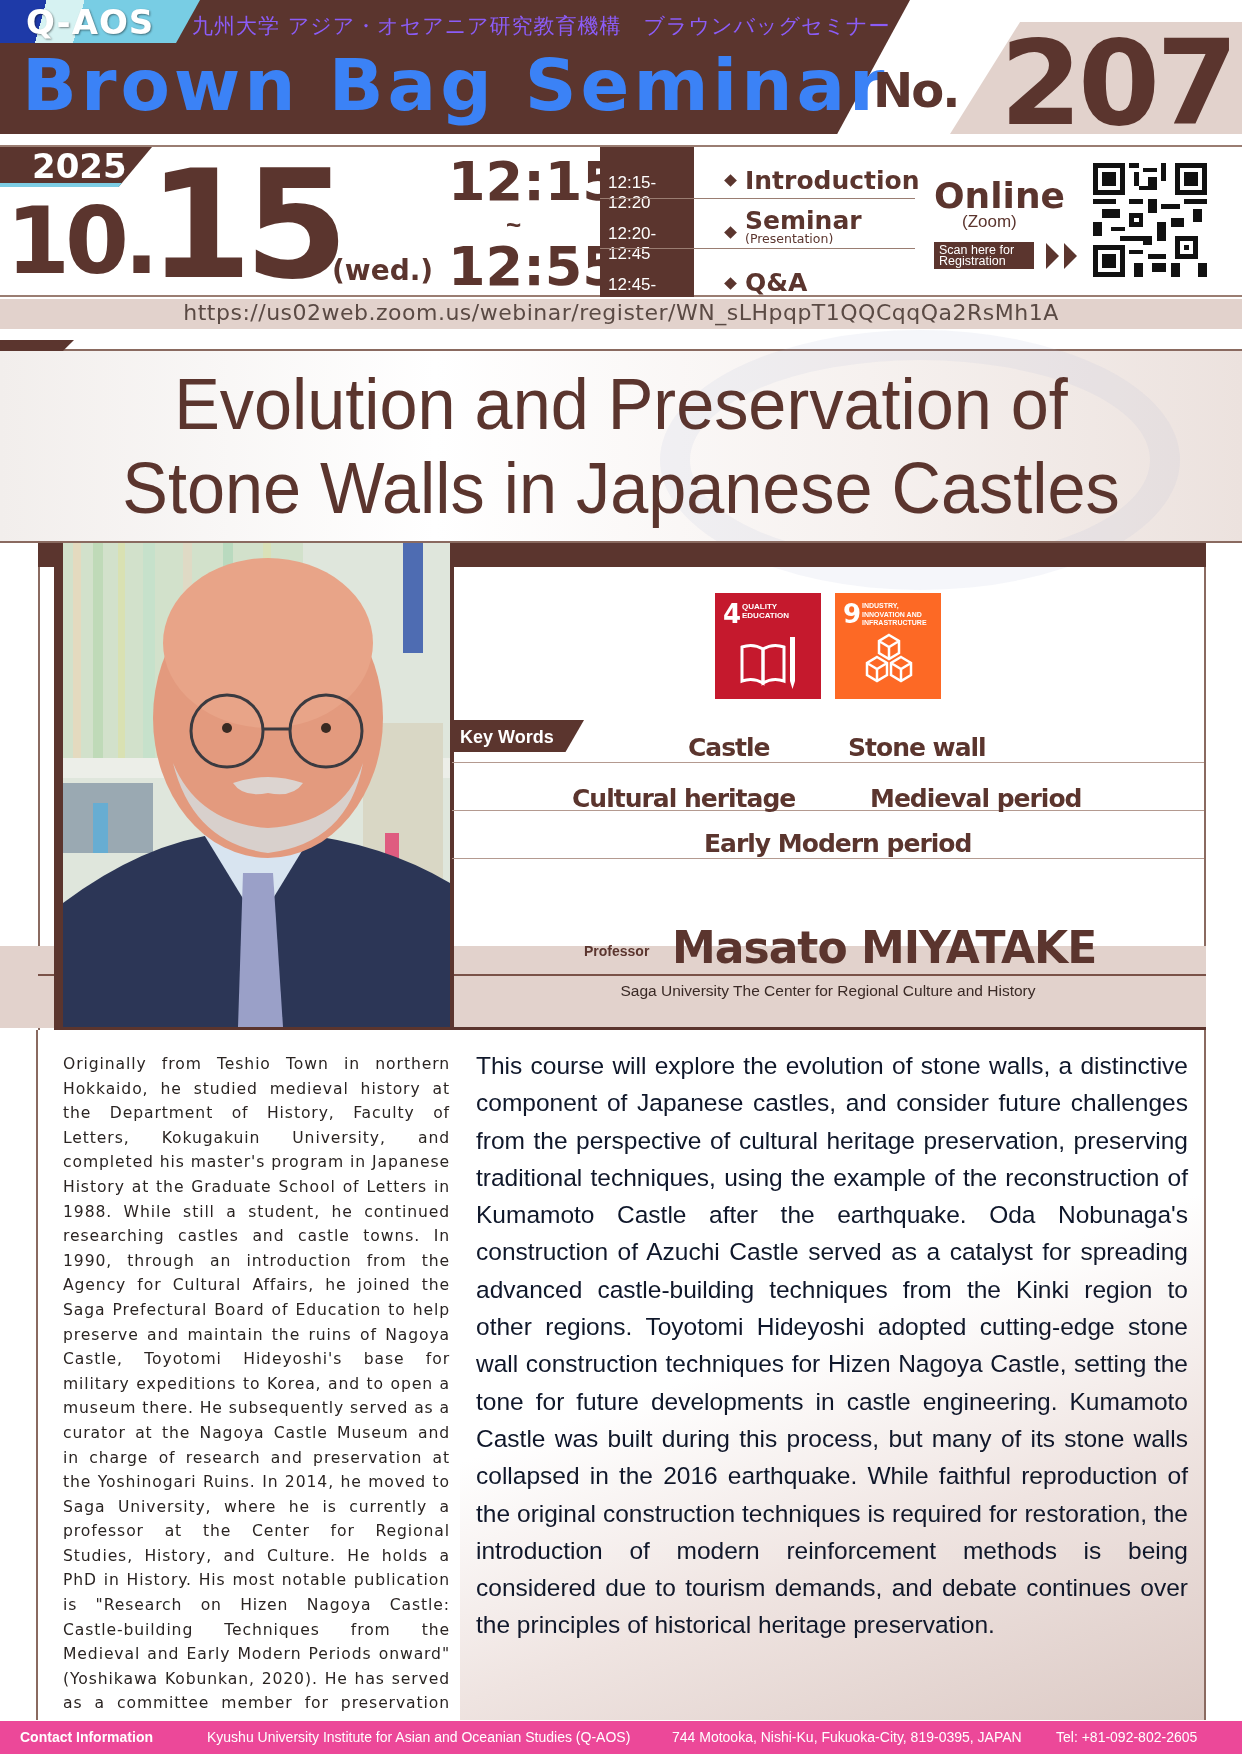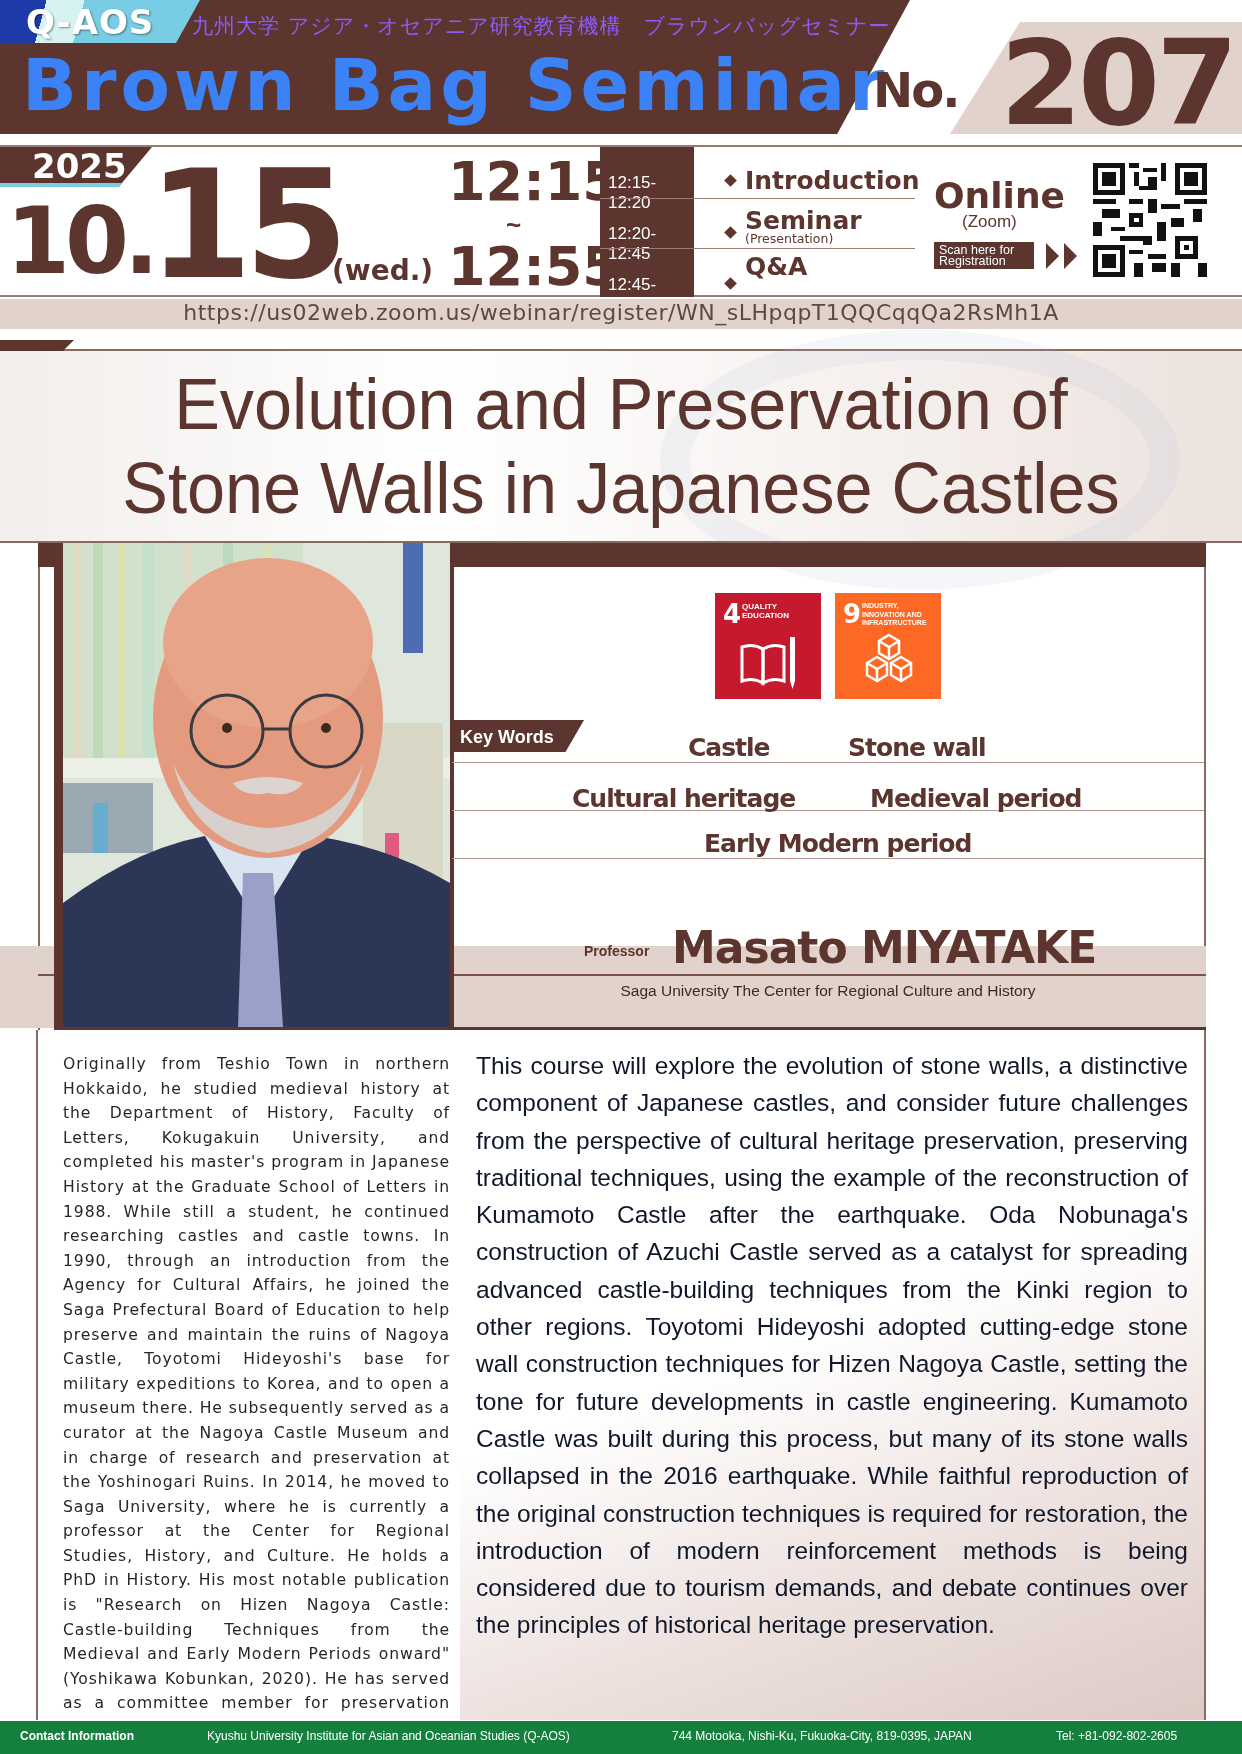--- a/index.html
+++ b/index.html
@@ -88,21 +88,21 @@
 
   
   .bio-rule { left: 36px; top: 1030px; width: 2px; height: 690px; background: #8a6a60; }
   .bio { left: 63px; top: 1052px; width: 387px; font-size: 15.6px; line-height: 24.6px; color: #2a2422; text-align: justify; letter-spacing: .9px; font-family: "DejaVu Sans", sans-serif; }
   .abstract-bg { left: 460px; top: 1030px; width: 746px; height: 690px;
     background: linear-gradient(160deg, #ffffff 0%, #ffffff 45%, #efe4e1 70%, #dccac5 100%);
     border-right: 2px solid #8a6a60; }
   .abstract { left: 476px; top: 1047px; width: 712px; font-size: 24.5px; line-height: 37.3px; color: #0f172a; text-align: justify; font-family: "Liberation Sans", sans-serif; }
 
   
-  .footer { left: 0; top: 1721px; width: 1242px; height: 33px; background: #15803d; color: #fff; font-size: 12px; }
+  .footer { left: 0; top: 1721px; width: 1242px; height: 33px; background: #ec4899; color: #fff; font-size: 14px; }
   .footer span { position: absolute; top: 8px; }
 </style>
 </head>
 <body>
 
 <div class="abs hdr-brown"></div>
 <div class="abs qaos-badge"></div>
 <div class="abs qaos-text">Q-AOS</div>
 <div class="abs jp-title">九州大学 アジア・オセアニア研究教育機構　ブラウンバッグセミナー</div>
 <div class="abs bbs-title">Brown Bag Seminar</div>
@@ -126,21 +126,21 @@
   <span class="sched-time" style="top:128px">12:45-12:55</span>
 </div>
 <div class="sched-rule" style="top:198px"></div>
 <div class="sched-rule" style="top:248px"></div>
 <div class="sched-diamond" style="top:176px"></div>
 <div class="sched-item" style="left:745px; top:166px; font-size:25px;">Introduction</div>
 <div class="sched-diamond" style="top:228px"></div>
 <div class="sched-item" style="left:745px; top:206px; font-size:25px;">Seminar</div>
 <div class="sched-item" style="left:745px; top:231px; font-size:12.5px; font-weight:normal;">(Presentation)</div>
 <div class="sched-diamond" style="top:279px"></div>
-<div class="sched-item" style="left:745px; top:252px; font-size:25px;">Q&amp;A</div>
+<div class="sched-item" style="left:745px; top:268px; font-size:25px;">Q&amp;A</div>
 
 <div class="abs online">Online</div>
 <div class="abs zoom-lbl">(Zoom)</div>
 <div class="abs scan-box">Scan here for Registration</div>
 <div class="abs arrow-r" style="left:1046px; top:243px"></div>
 <div class="abs arrow-r" style="left:1064px; top:243px"></div>
 <div class="abs qr">
   <svg width="114" height="114" viewBox="0 0 25 25" shape-rendering="crispEdges">
     <rect width="25" height="25" fill="#fff"></rect>
     <g fill="#111">

